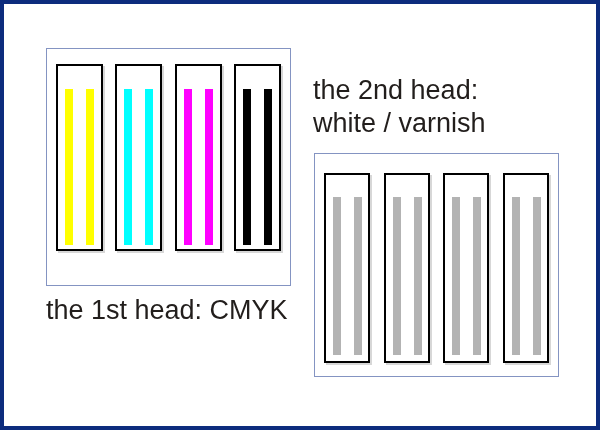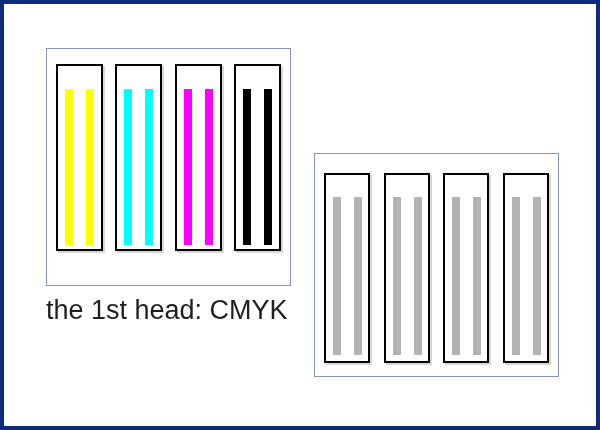--- a/index.html
+++ b/index.html
@@ -83,20 +83,22 @@
     </div>
     <div class="cartridge">
       <div class="stripe s1" style="background: rgb(0, 0, 0);"></div>
       <div class="stripe s2" style="background: rgb(0, 0, 0);"></div>
     </div>
   </div>
 
   <div class="caption head1-caption">the 1st head: CMYK</div>
 
   <div class="caption head2-caption">
+    <div>the 2nd head:</div>
+    <div>white / varnish</div>
   </div>
 
   <div class="group-box head2-box">
     <div class="cartridge">
       <div class="stripe s1" style="background: rgb(179, 179, 179);"></div>
       <div class="stripe s2" style="background: rgb(179, 179, 179);"></div>
     </div>
     <div class="cartridge">
       <div class="stripe s1" style="background: rgb(179, 179, 179);"></div>
       <div class="stripe s2" style="background: rgb(179, 179, 179);"></div>

